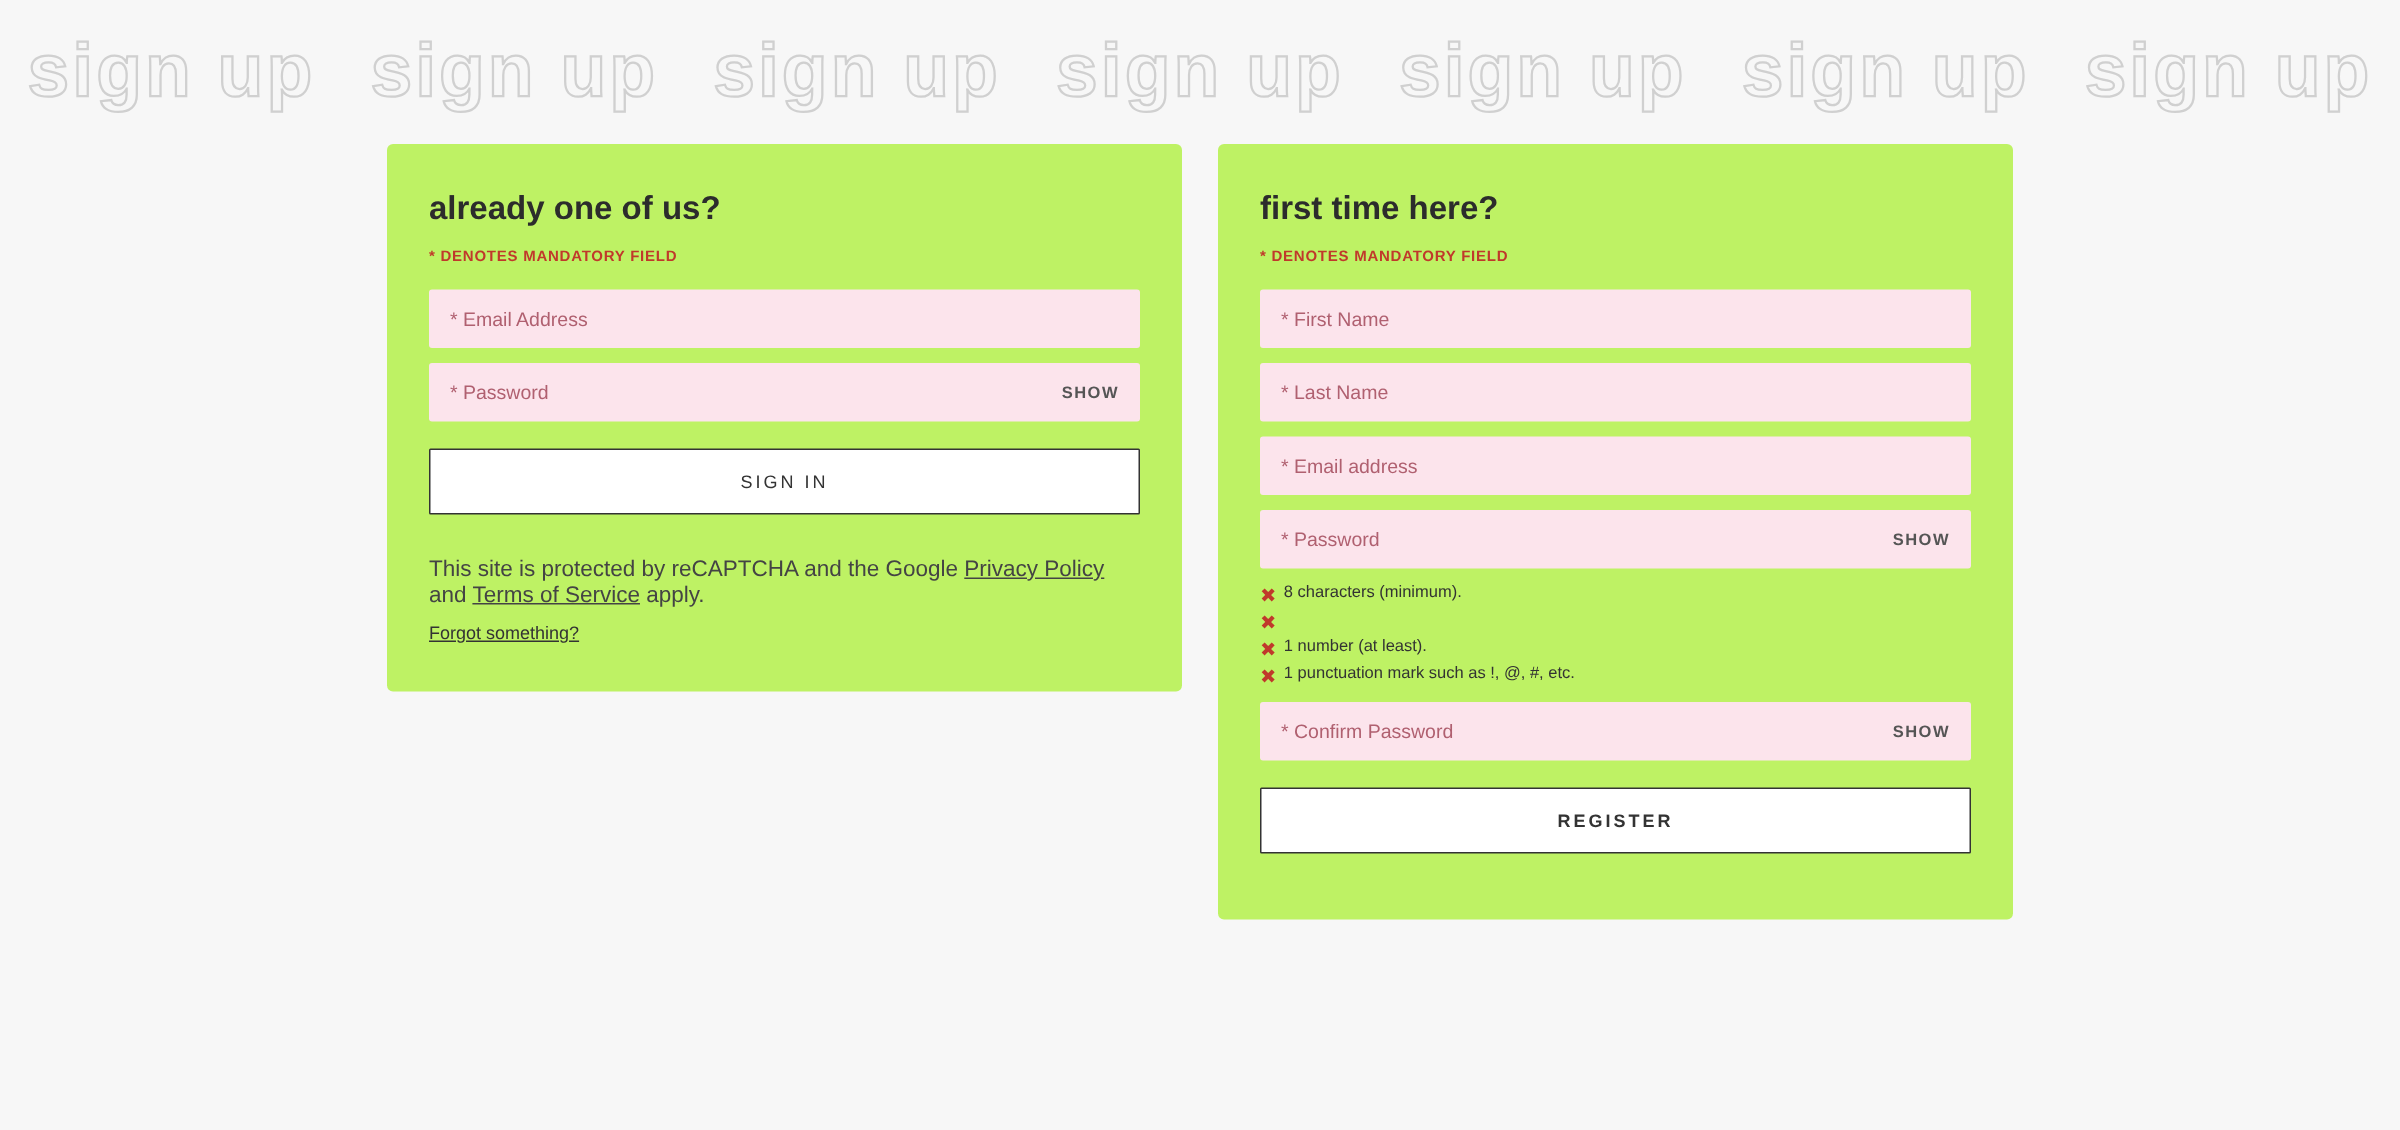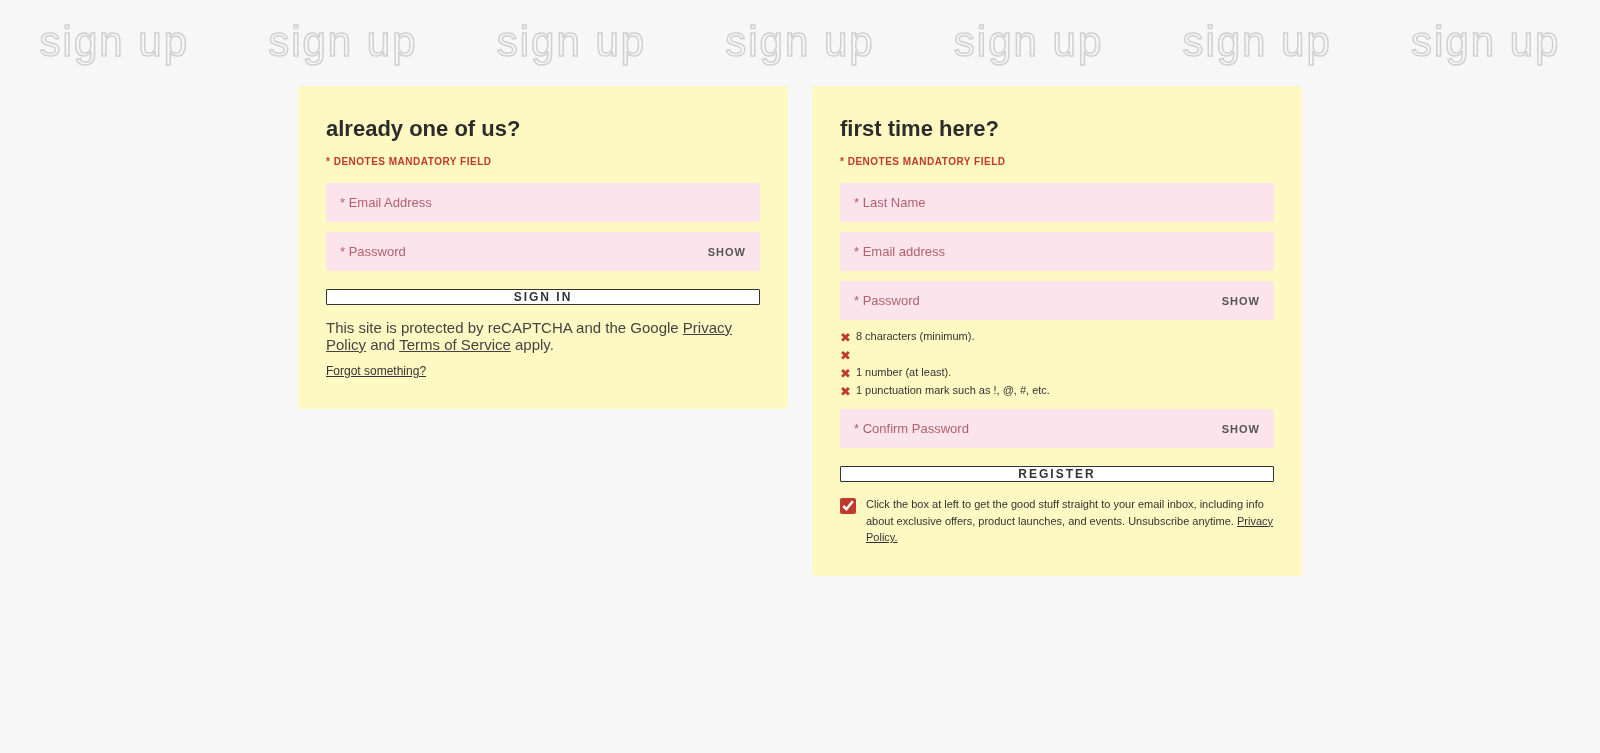--- a/index.html
+++ b/index.html
@@ -34,24 +34,24 @@
     .main-content {
       display: flex;
       justify-content: center;
       align-items: flex-start;
       gap: 24px;
       padding: 0 40px 40px;
     }
 
     
     .panel {
-      background: #fef9c3;
+      background: #bef264;
       border-radius: 4px;
       padding: 30px 28px;
-      width: 490px;
+      width: 530px;
       flex-shrink: 0;
     }
 
     .panel-title {
       font-size: 22px;
       font-weight: 700;
       color: #2c2c2c;
       margin-bottom: 14px;
     }
 
@@ -97,29 +97,30 @@
       cursor: pointer;
       letter-spacing: 1px;
       background: none;
       border: none;
       padding: 0;
     }
 
     
     .btn-signin {
       width: 100%;
+      padding: 14px;
       background: #fff;
       border: 1.5px solid #333;
       font-size: 12px;
-      font-weight: 700;
+      font-weight: 400;
       letter-spacing: 2px;
       color: #333;
       cursor: pointer;
       margin-top: 8px;
-      margin-bottom: 14px;
+      margin-bottom: 28px;
       text-transform: uppercase;
       border-radius: 1px;
     }
 
     .recaptcha-text {
       font-size: 15px;
       color: #444;
       margin-bottom: 8px;
     }
 
@@ -156,20 +157,21 @@
     .req-icon {
       color: #c0392b;
       font-size: 13px;
       flex-shrink: 0;
       margin-top: 0px;
     }
 
     
     .btn-register {
       width: 100%;
+      padding: 14px;
       background: #fff;
       border: 1.5px solid #333;
       font-size: 12px;
       font-weight: 700;
       letter-spacing: 2px;
       color: #333;
       cursor: pointer;
       margin-top: 8px;
       margin-bottom: 14px;
       text-transform: uppercase;
@@ -200,22 +202,22 @@
     .newsletter-text a {
       color: #333;
       text-decoration: underline;
     }
 
     
     .sign-up-header span {
       -webkit-text-stroke: 1.5px #d0d0d0;
       color: transparent;
       font-style: normal;
-      font-weight: 400;
-      font-size: 42px;
+      font-weight: 700;
+      font-size: 50px;
     }
   </style>
 </head>
 <body>
 
 <div class="sign-up-header">
   <span>sign up</span>
   <span>sign up</span>
   <span>sign up</span>
   <span>sign up</span>
@@ -249,20 +251,23 @@
       <span>apply.</span>
     </p>
 
     <a class="forgot-link" href="#">Forgot something?</a>
   </div>
 
   <div class="panel">
     <h2 class="panel-title">first time here?</h2>
     <p class="mandatory-note">* DENOTES MANDATORY FIELD</p>
 
+    <div class="input-wrapper">
+      <input type="text" placeholder="* First Name" style="">
+    </div>
 
     <div class="input-wrapper">
       <input type="text" placeholder="* Last Name" style="">
     </div>
 
     <div class="input-wrapper">
       <input type="email" placeholder="* Email address" style="">
     </div>
 
 
@@ -289,22 +294,15 @@
       </li>
     </ul>
 
     <div class="input-wrapper">
       <input type="password" placeholder="* Confirm Password" style="">
       <button class="show-toggle">SHOW</button>
     </div>
 
     <button class="btn-register">REGISTER</button>
 
-    <div class="newsletter-row">
-      <input type="checkbox" class="newsletter-checkbox" checked="" style="">
-      <p class="newsletter-text">
-        <span>Click the box at left to get the good stuff straight to your email inbox, including info about exclusive offers, product launches, and events. Unsubscribe anytime.</span>
-        <a href="#">Privacy Policy.</a>
-      </p>
-    </div>
   </div>
 
 </div>
 
 </body></html>

